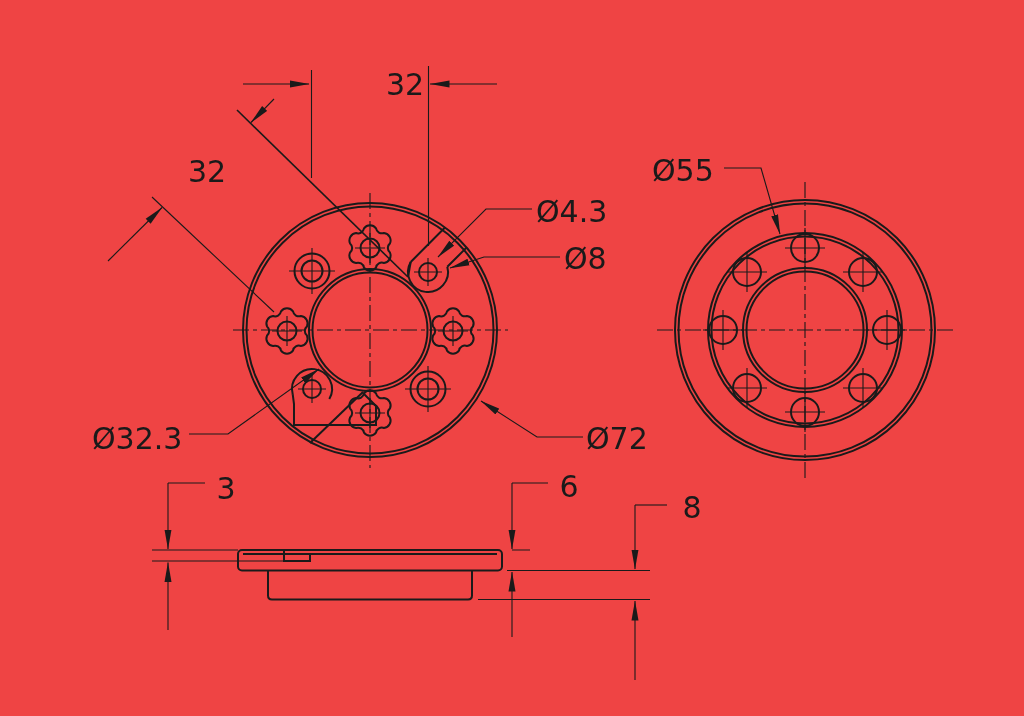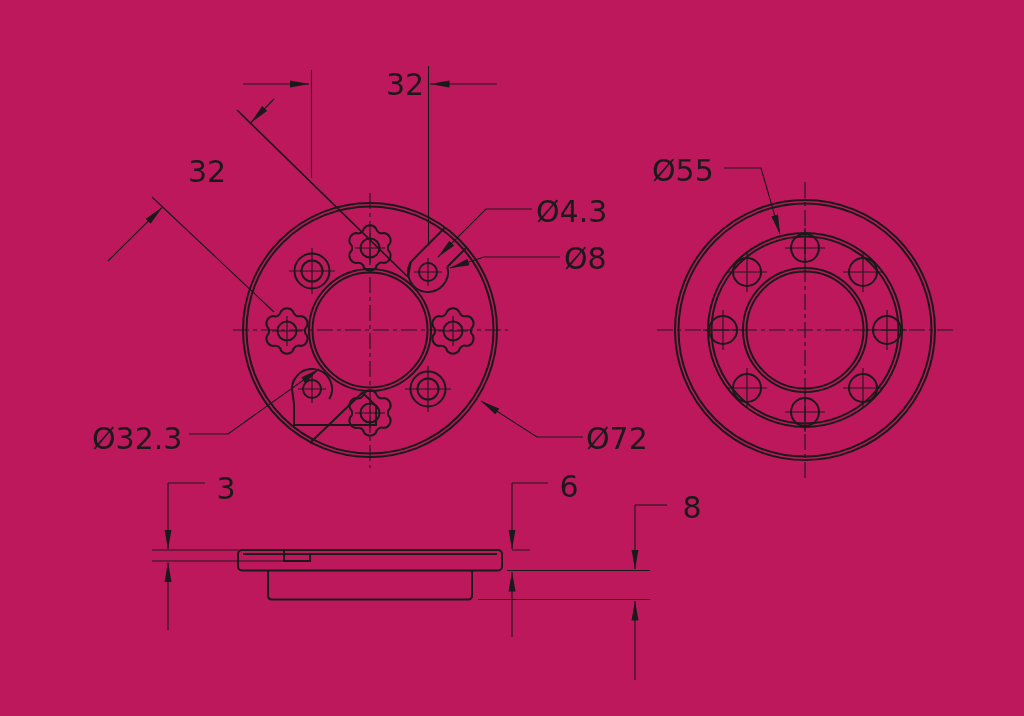--- a/index.html
+++ b/index.html
@@ -1,16 +1,16 @@
 <!DOCTYPE html>
 <html><head>
 <meta charset="utf-8">
 <style>
   html,body{margin:0;padding:0;background:#ffffff;}
-  .page{width:1024px;height:716px;background:#be185d;position:relative;font-family:"DejaVu Sans",sans-serif;}
+  .page{width:1024px;height:716px;background:#ef4444;position:relative;font-family:"DejaVu Sans",sans-serif;}
   svg{display:block;}
   .ln{fill:none;stroke:#1a1a1a;}
   .s2{stroke-width:2;}
   .s16{stroke-width:1.6;}
   .thin{stroke-width:1.1;}
   .cl{stroke-width:1.1;stroke-dasharray:16 4 4 4;}
   .dim{stroke-width:1.1;}
   .lbl{fill:#1a1a1a;font-family:"DejaVu Sans",sans-serif;font-size:30px;stroke:none;}
   .arr{fill:#1a1a1a;stroke:none;}
 </style>

